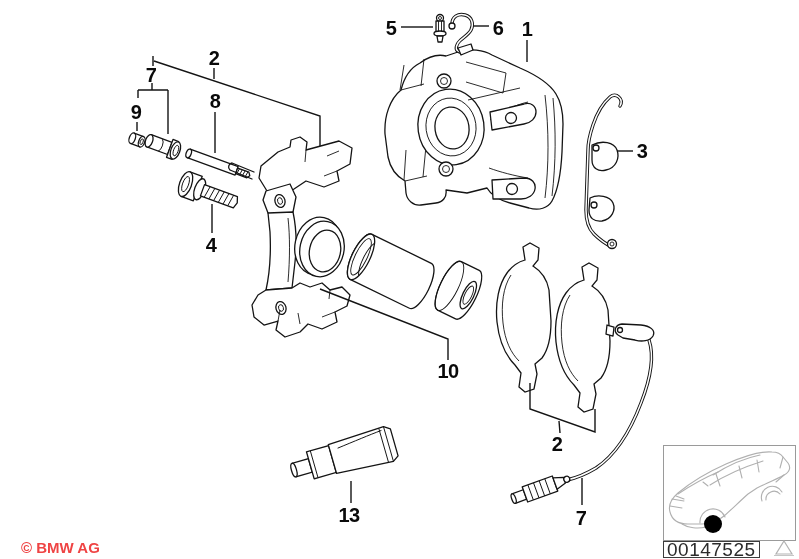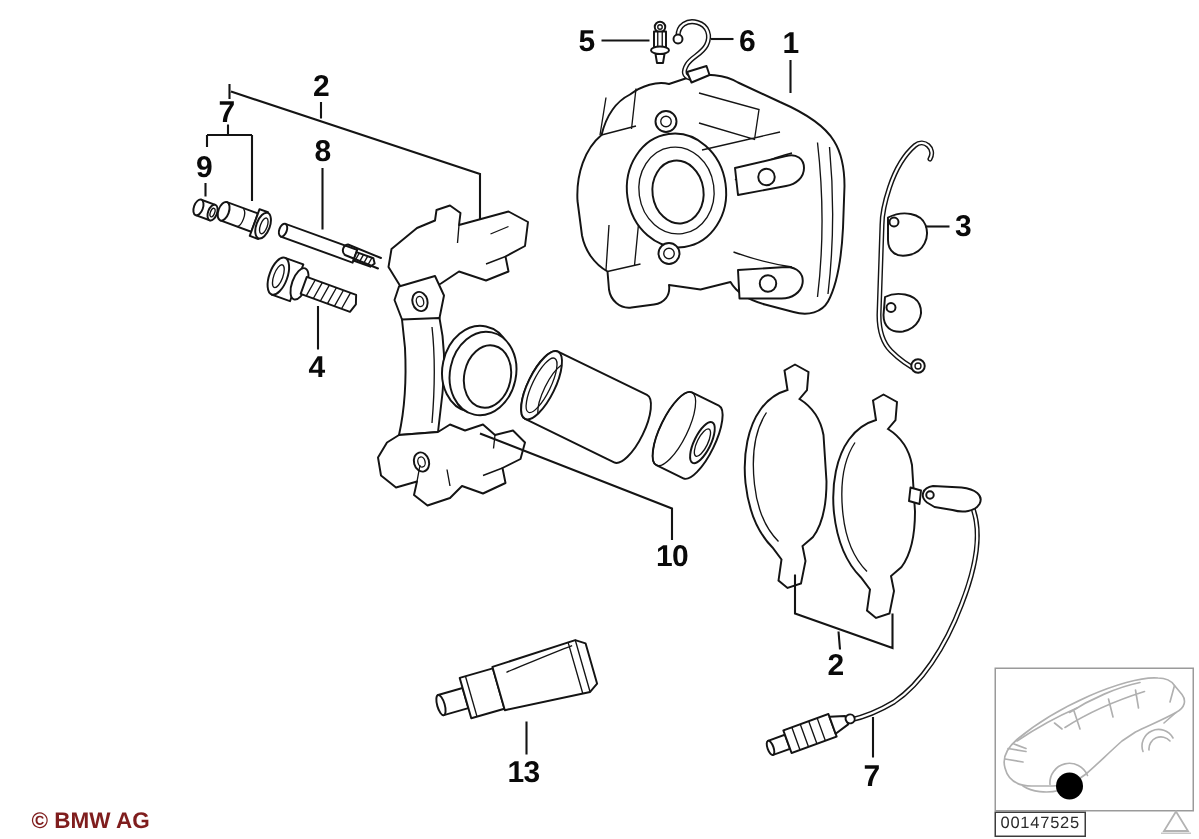--- a/index.html
+++ b/index.html
@@ -8,30 +8,30 @@
     font-family:"Liberation Sans",sans-serif;overflow:hidden;
   }
   #lineart{position:absolute;left:0;top:0;}
   .callout{
     position:absolute;transform:translate(-50%,-50%);
     font-weight:bold;font-size:20px;color:#0a0a0a;letter-spacing:-0.5px;
     line-height:1;cursor:default;user-select:none;
   }
   #copyright{
     position:absolute;left:21px;top:539px;font-size:15px;font-weight:600;
-    color:#7f1d1d;letter-spacing:0px;
+    color:#ef4444;letter-spacing:0px;
   }
   #thumb-box{
     position:absolute;left:663px;top:445px;width:131px;height:94px;
     border:1px solid #9a9a9a;background:#fff;
   }
   #part-number-plate{
     position:absolute;left:663px;top:541px;height:15px;
     border:1px solid #3c3c3c;background:#fff;color:#2b2b2b;
-    font-size:11px;line-height:15px;padding:0 3px;letter-spacing:0.5px;
+    font-size:19px;line-height:15px;padding:0 3px;letter-spacing:0.5px;
   }
   #triangle-wrap{position:absolute;left:774px;top:539px;}
   svg{display:block;}
   .ln{stroke:#141414;stroke-width:1.3;fill:none;stroke-linejoin:round;stroke-linecap:round;}
   .lnf{stroke:#141414;stroke-width:1.3;fill:#ffffff;stroke-linejoin:round;}
   .fine{stroke:#141414;stroke-width:0.9;fill:none;}
   .leader{stroke:#141414;stroke-width:1.4;fill:none;}
   .wire-outer{stroke:#141414;stroke-width:3.4;fill:none;stroke-linecap:round;}
   .wire-inner{stroke:#ffffff;stroke-width:1.5;fill:none;stroke-linecap:round;}
   .car{stroke:#b0b0b0;stroke-width:1.1;fill:none;stroke-linejoin:round;stroke-linecap:round;}

